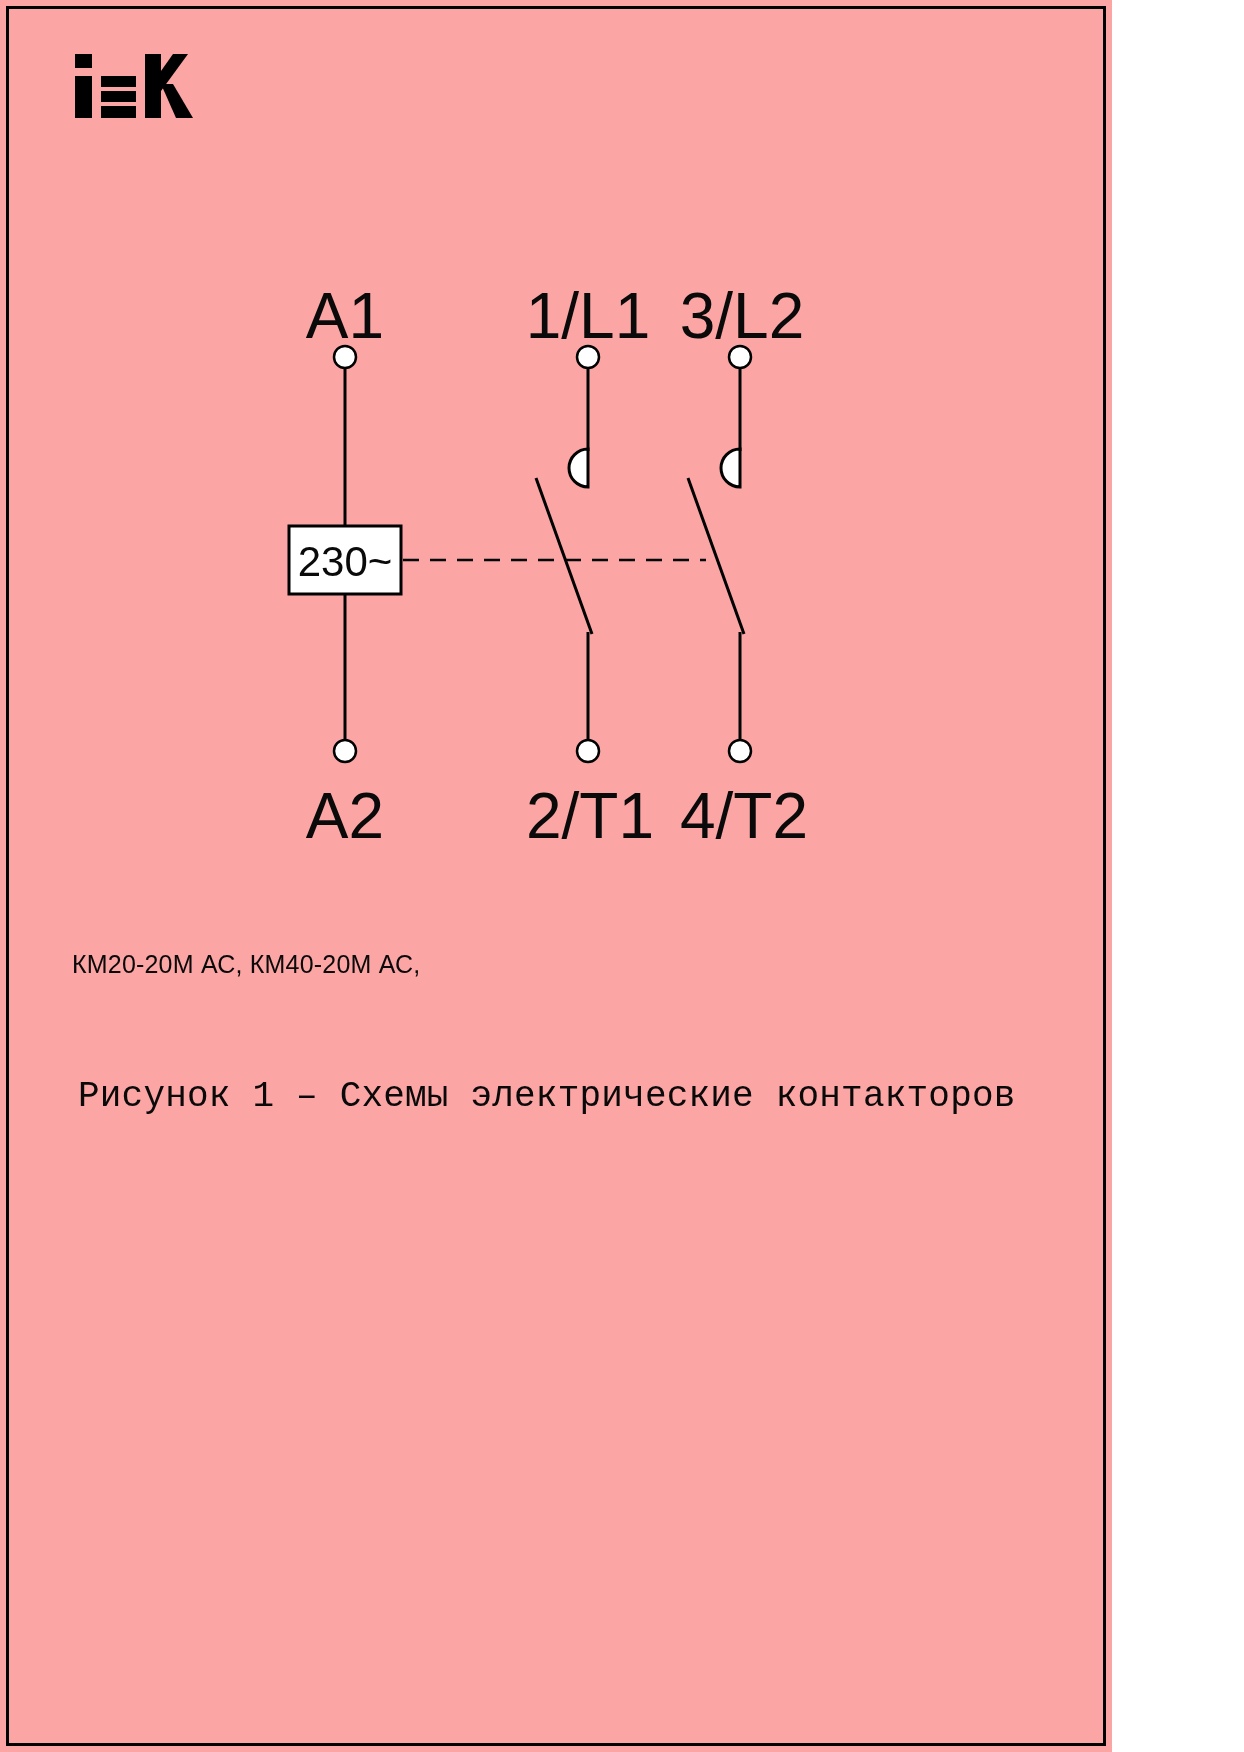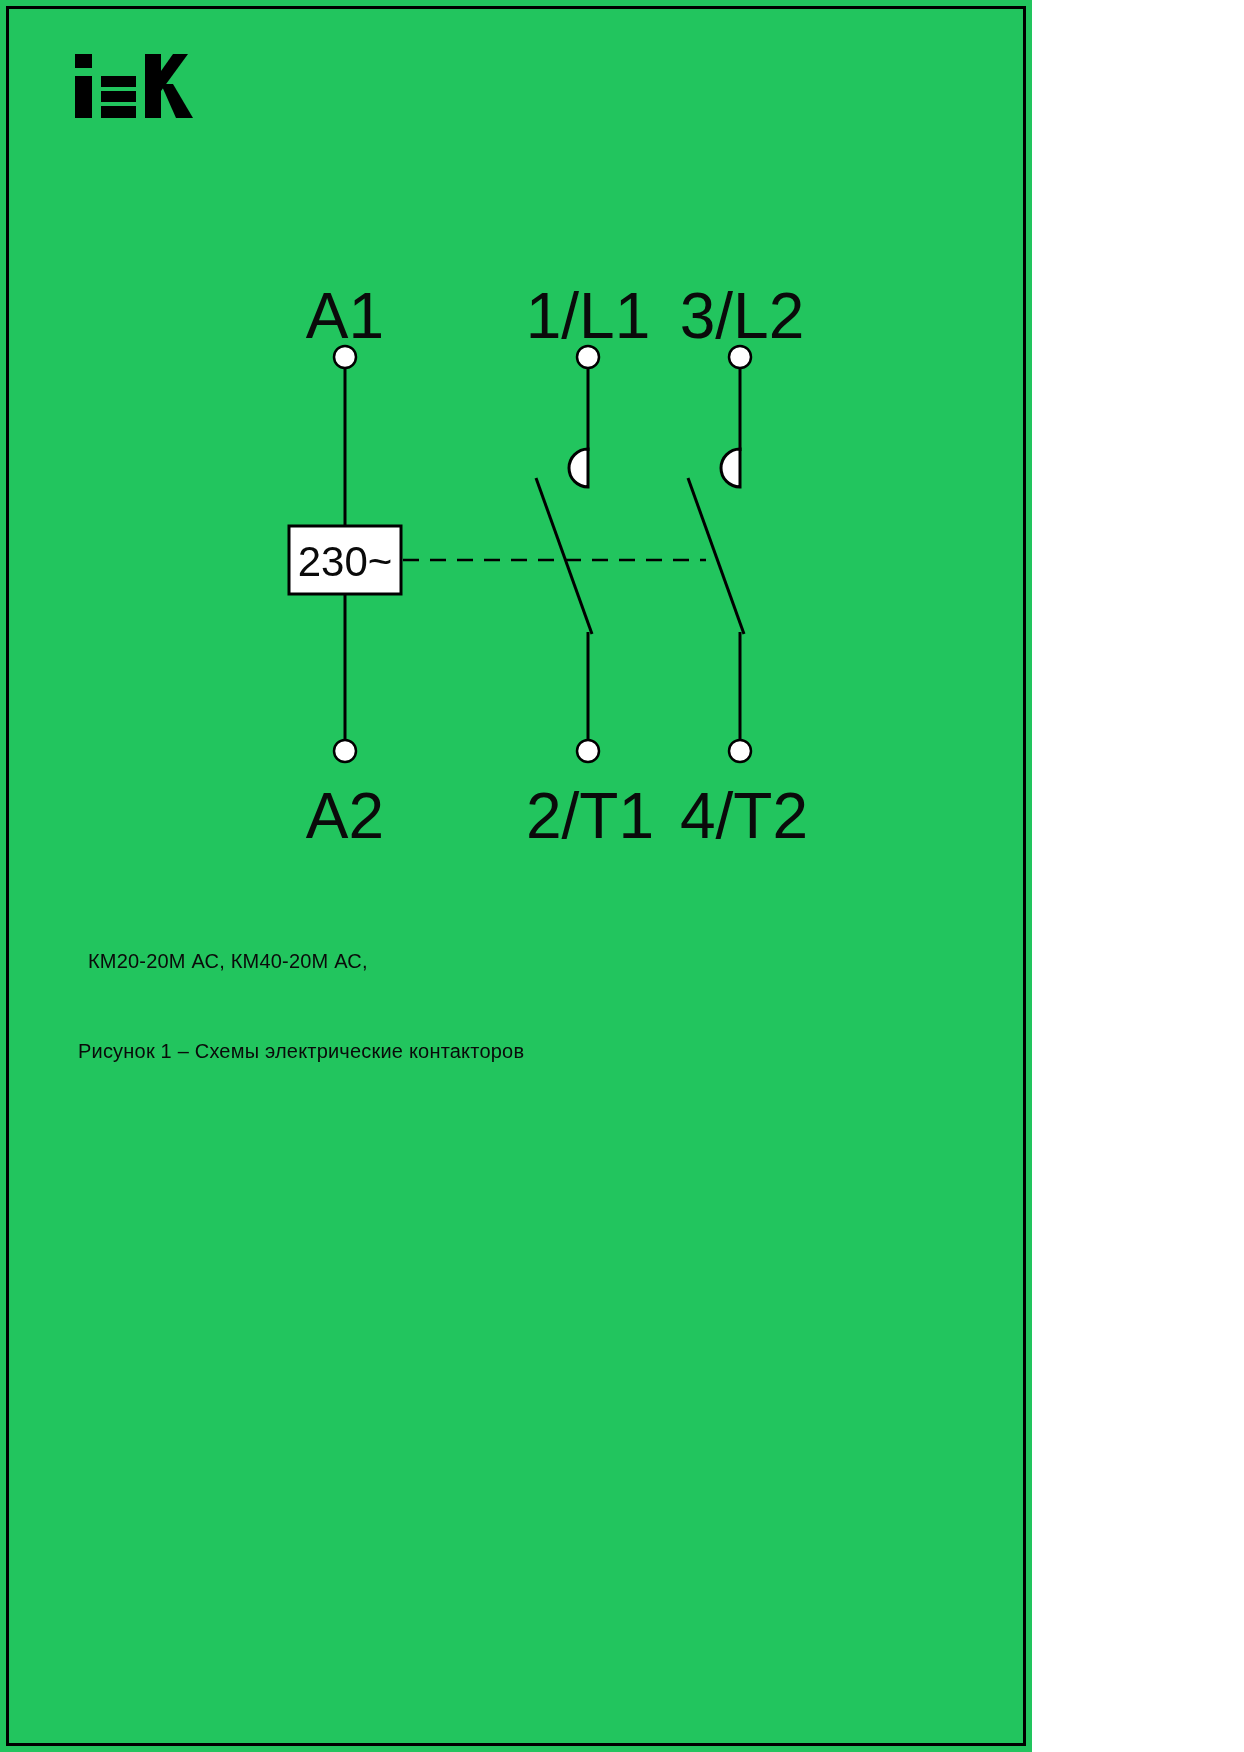--- a/index.html
+++ b/index.html
@@ -3,23 +3,23 @@
 <meta charset="utf-8">
 <style>
   html, body {
     margin: 0;
     padding: 0;
     background: #ffffff;
     font-family: "Liberation Sans", sans-serif;
   }
   .page {
     position: relative;
-    width: 1032px;
+    width: 1112px;
     height: 1752px;
-    background: #22c55e;
+    background: #fca5a5;
     overflow: hidden;
   }
   .page-frame {
     position: absolute;
     left: 6px;
     top: 6px;
     right: 6px;
     bottom: 6px;
     border: 3px solid #000000;
     pointer-events: none;
@@ -39,34 +39,35 @@
     fill: #0a0a0a;
   }
   .terminal-label {
     font-size: 64px;
   }
   .coil-voltage-label {
     font-size: 42px;
   }
   .models-block {
     position: absolute;
-    left: 88px;
+    left: 72px;
     top: 948px;
-    font-size: 20px;
+    font-size: 25px;
     line-height: 1.32;
     color: #0a0a0a;
     letter-spacing: 0.2px;
   }
   .figure-caption {
     position: absolute;
     left: 78px;
-    top: 1040px;
-    font-size: 20px;
+    top: 1076px;
+    font-size: 36px;
     color: #0a0a0a;
     letter-spacing: 0.2px;
+    font-family: Liberation Mono, monospace;
   }
 </style>
 </head>
 <body>
 
 <div class="page">
 
   <div class="page-frame"></div>
 
   <svg class="logo-svg" width="120" height="64" viewBox="0 0 120 64" aria-label="IEK">

